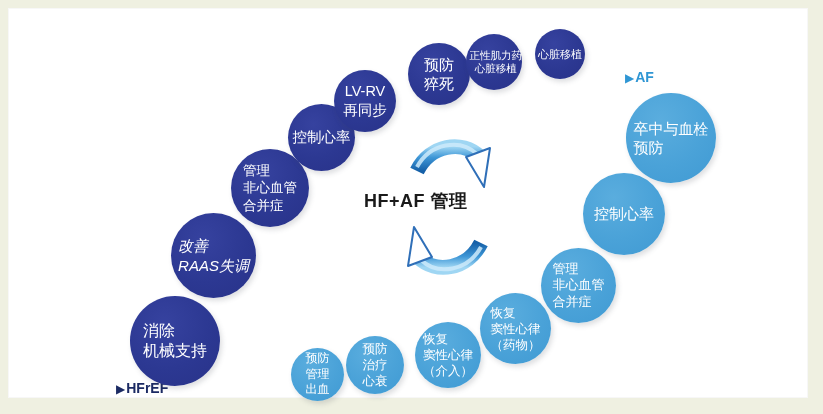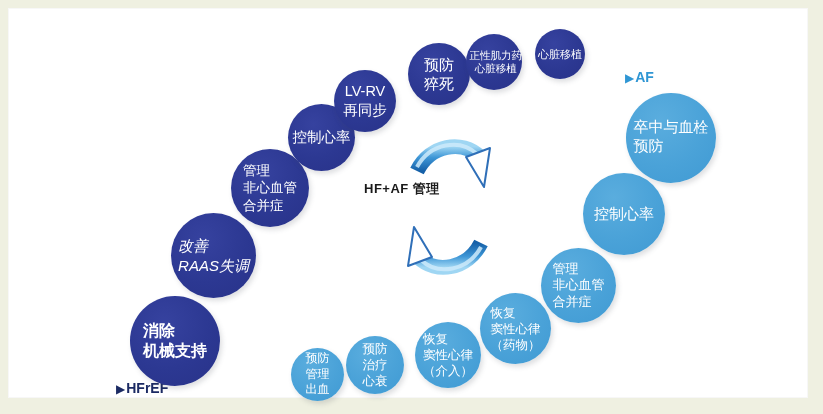--- a/index.html
+++ b/index.html
@@ -18,24 +18,24 @@
     position:absolute;border-radius:50%;
     display:flex;align-items:center;justify-content:center;
     color:#ffffff;line-height:1.28;
     box-shadow:2px 3px 5px rgba(70,80,90,0.18);
   }
   .circle.dark{background:radial-gradient(circle at 38% 30%, #36429f 0%, #2c3892 55%, #283289 100%);}
   .circle.light{background:radial-gradient(circle at 38% 30%, #5aadde 0%, #4aa2d8 55%, #409ad3 100%);}
   .circle .tx{white-space:nowrap;}
   .circle .tx.left{text-align:left;}
   .circle .tx.center{text-align:center;}
-  .circle.em{font-weight:bold;}
+  .circle.em{font-weight:normal;}
   .center-title{
-    position:absolute;left:356px;top:172px;
-    font-size:13px;font-weight:bold;color:#1a1a1a;
+    position:absolute;left:356px;top:181px;
+    font-size:18px;font-weight:bold;color:#1a1a1a;
     letter-spacing:0.5px;white-space:nowrap;
   }
   .section-label{
     position:absolute;font-size:14px;font-weight:bold;white-space:nowrap;
   }
   .section-label .marker{font-size:12px;margin-right:1px;}
   .label-af{left:617px;top:61px;color:#2f96d4;}
   .label-hfref{left:108px;top:372px;color:#1b2a63;}
   .cycle-svg{position:absolute;left:394px;top:121px;}
 </style>
@@ -113,21 +113,21 @@
           <div class="tx center">
             <div>正性肌力药</div>
             <div>心脏移植</div>
           </div>
         </div>
         <div class="circle dark" style="left: 519px; top: 21px; width: 50px; height: 50px; font-size: 11px; margin-left: 8px;">
           <div class="tx center">
             <div>心脏移植</div>
           </div>
         </div>
-        <div class="circle light" style="left: 618px; top: 85px; width: 90px; height: 90px; font-size: 15px; font-family: Liberation Mono, monospace;">
+        <div class="circle light" style="left: 618px; top: 85px; width: 90px; height: 90px; font-size: 15px;">
           <div class="tx left">
             <div>卒中与血栓</div>
             <div>预防</div>
           </div>
         </div>
         <div class="circle light" style="left: 575px; top: 165px; width: 82px; height: 82px; font-size: 15px;">
           <div class="tx center">
             <div>控制心率</div>
           </div>
         </div>

